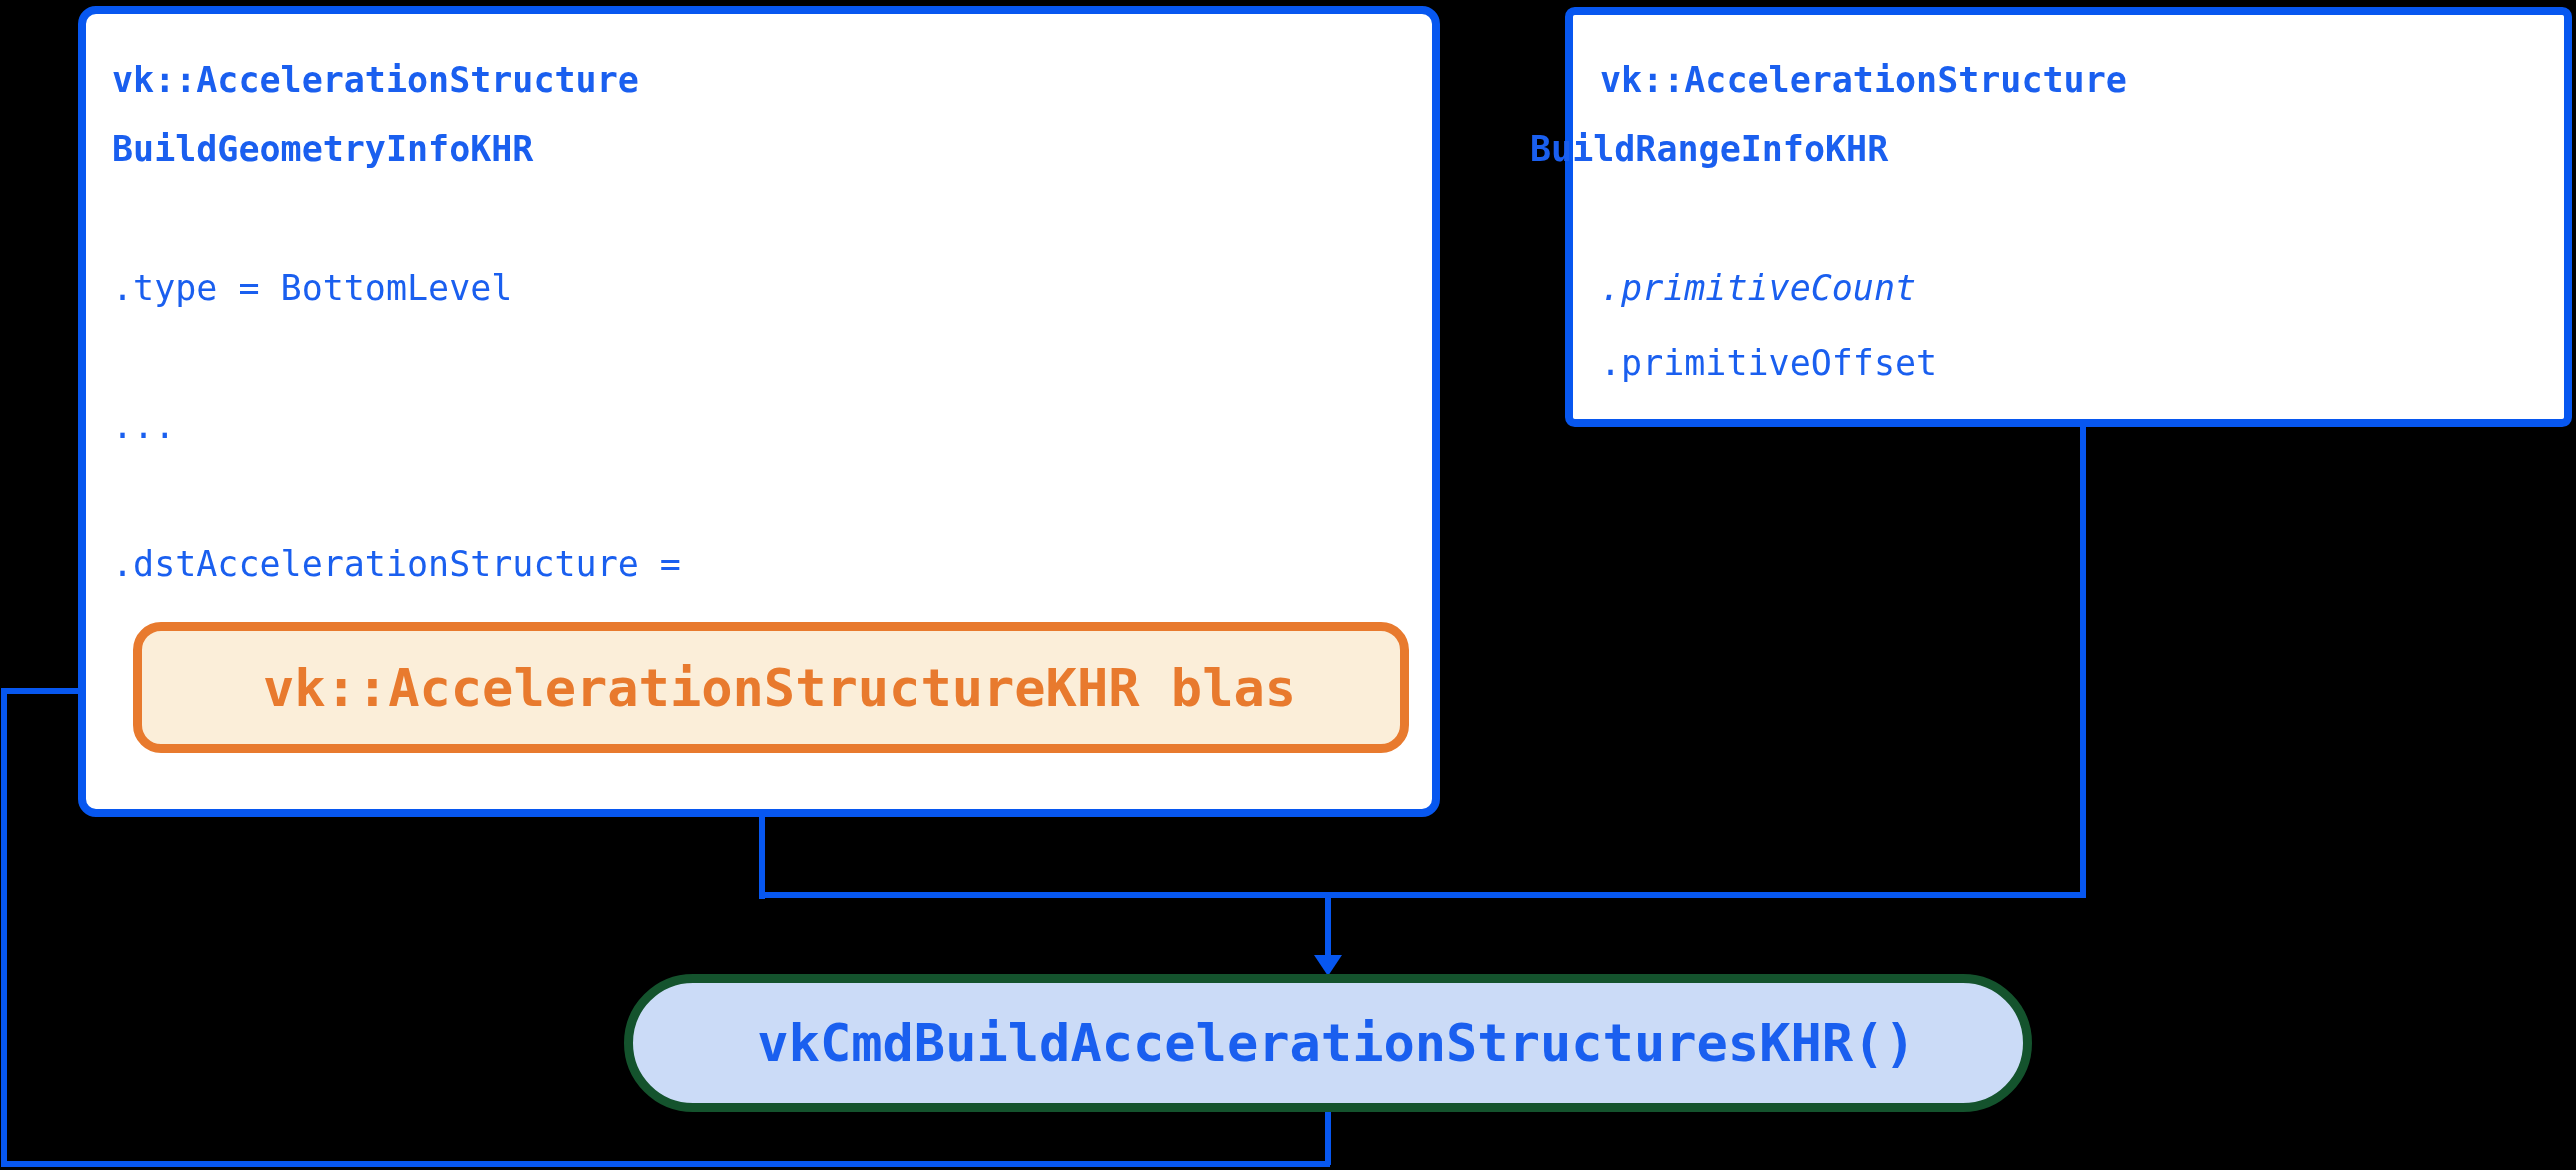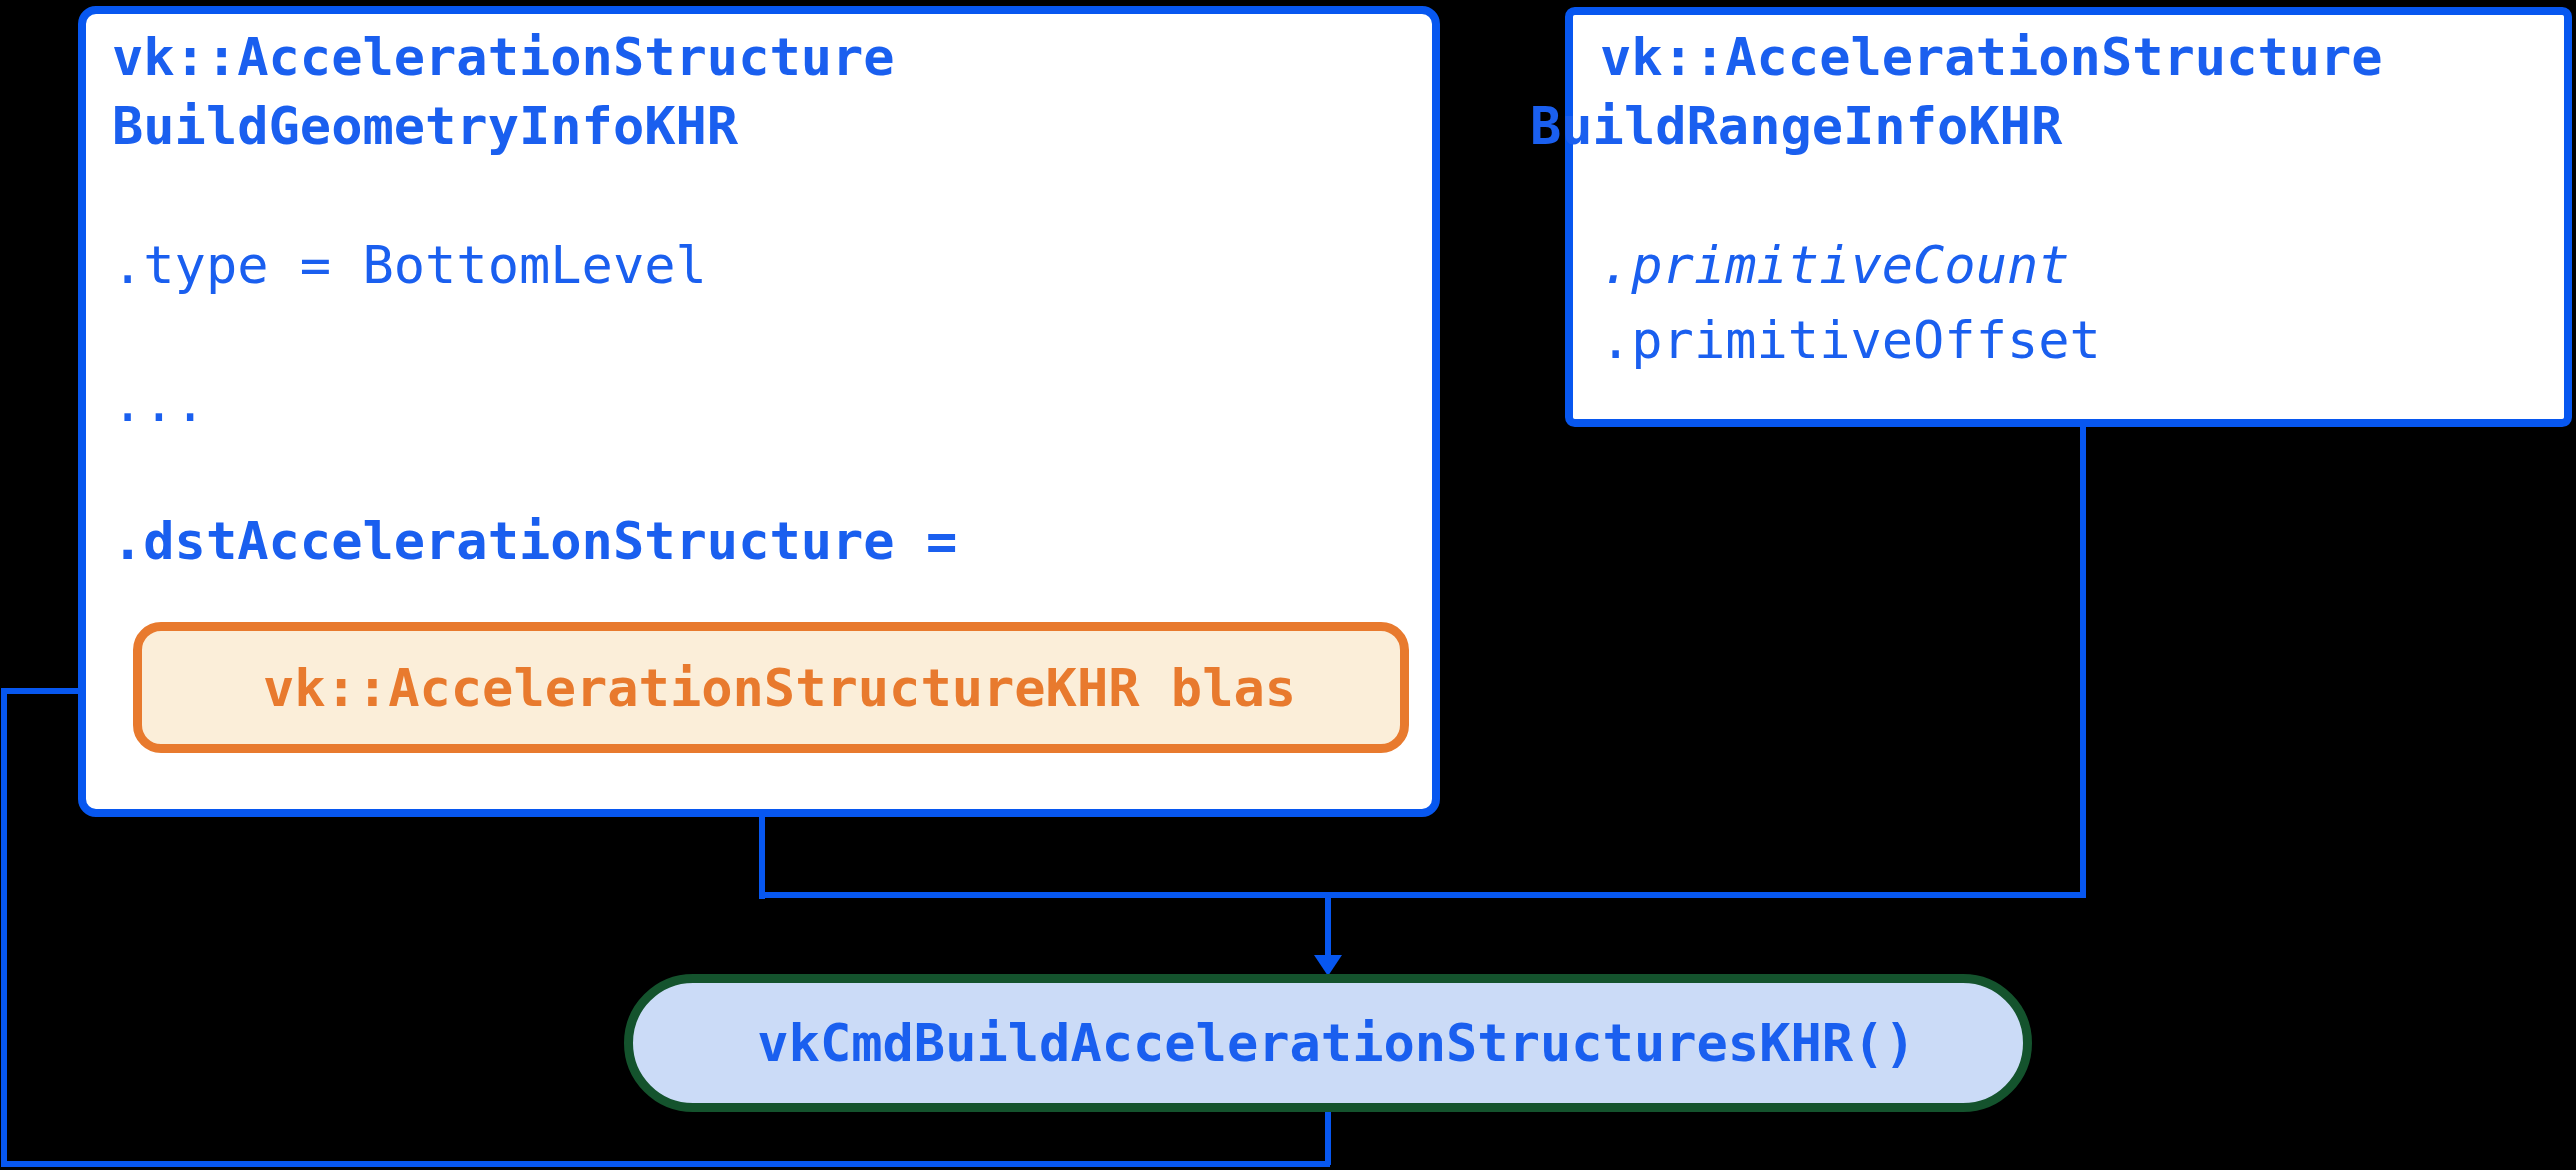--- a/index.html
+++ b/index.html
@@ -39,24 +39,25 @@
   .node.pill {
     left: 624px; top: 974px; width: 1408px; height: 138px;
     background: #cbdbf7;
     border: 9px solid #14532d;
     border-radius: 70px;
     color: #1a5fef;
     font-weight: bold;
   }
   .txt {
     position: absolute;
-    font-size: 52px;
+    font-size: 35px;
     line-height: 1;
     color: #1a5fef;
     white-space: pre;
+    margin-top: 32px;
   }
   .txt.bold { font-weight: bold; }
   .line { position: absolute; background: #0757f0; }
   .arrow-down {
     position: absolute;
     width: 0; height: 0;
     border-left: 14px solid transparent;
     border-right: 14px solid transparent;
     border-top: 21px solid #0757f0;
   }
@@ -86,21 +87,21 @@
   <div class="line" style="left:1.4px; top:1161px; width:1329px; height:5.6px;"></div>
   <div class="line" style="left:1.4px; top:688px; width:5.6px; height:478px;"></div>
   <div class="line" style="left:1.4px; top:688px; width:111px; height:5.6px;"></div>
   <div class="arrow-right" style="left:111px; top:676px;"></div>
 
   <div class="box geometry"></div>
   <div class="txt bold" style="left:112px; top:31px;">vk::AccelerationStructure</div>
   <div class="txt bold" style="left:112px; top:100px;">BuildGeometryInfoKHR</div>
   <div class="txt" style="left:112px; top:239px;">.type = BottomLevel</div>
   <div class="txt" style="left:112px; top:377px;">...</div>
-  <div class="txt" style="left:112px; top:515px;font-weight:bold;">.dstAccelerationStructure =</div>
+  <div class="txt" style="left:112px; top:515px;">.dstAccelerationStructure =</div>
 
   <div class="node blas">
     <span>vk::AccelerationStructureKHR blas</span>
   </div>
 
   <div class="box range"></div>
   <div class="txt bold" style="left:1600px; top:31px;">vk::AccelerationStructure</div>
   <div class="txt bold" style="left:1530px; top:100px;">BuildRangeInfoKHR</div>
   <div class="txt" style="left:1600px; top:239px;font-style:italic;">.primitiveCount</div>
   <div class="txt" style="left:1600px; top:314px;">.primitiveOffset</div>

